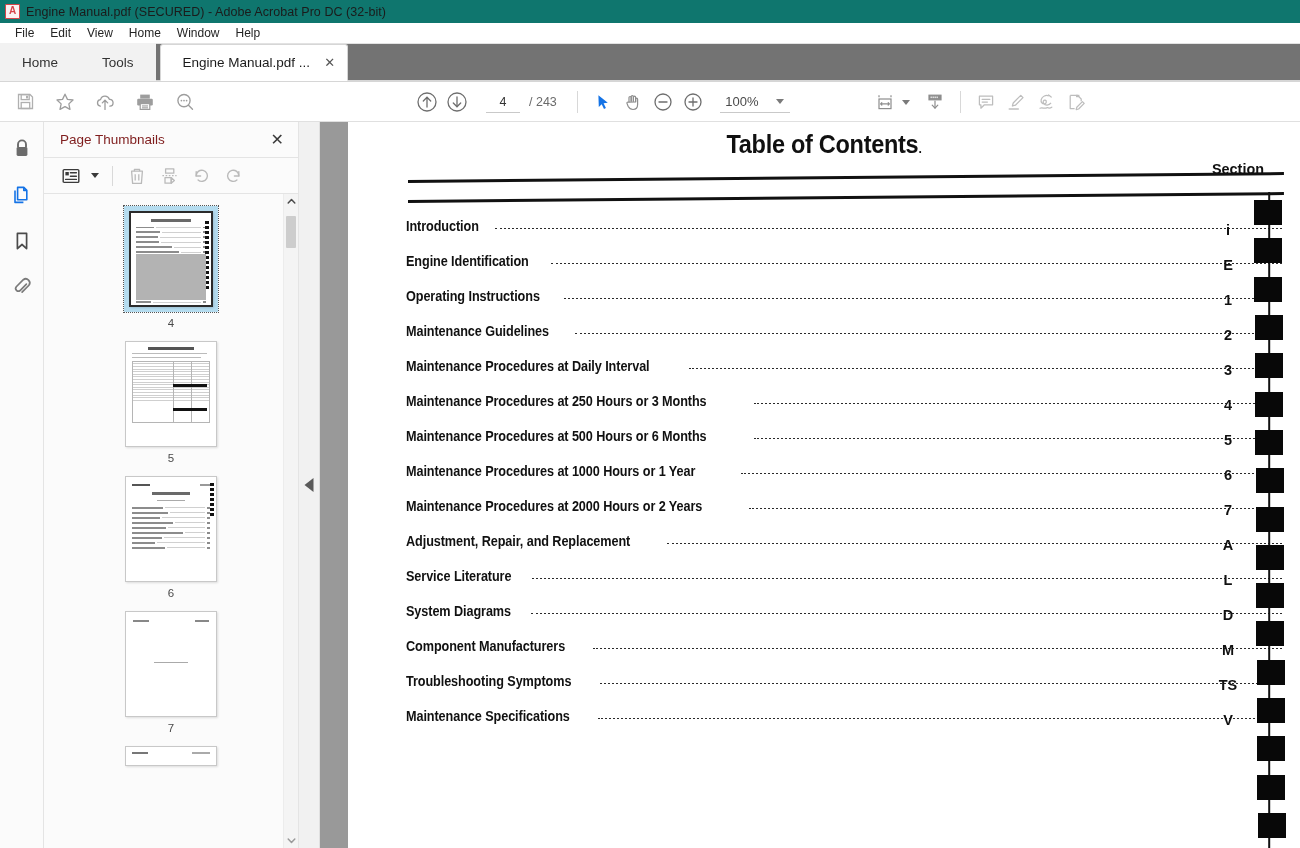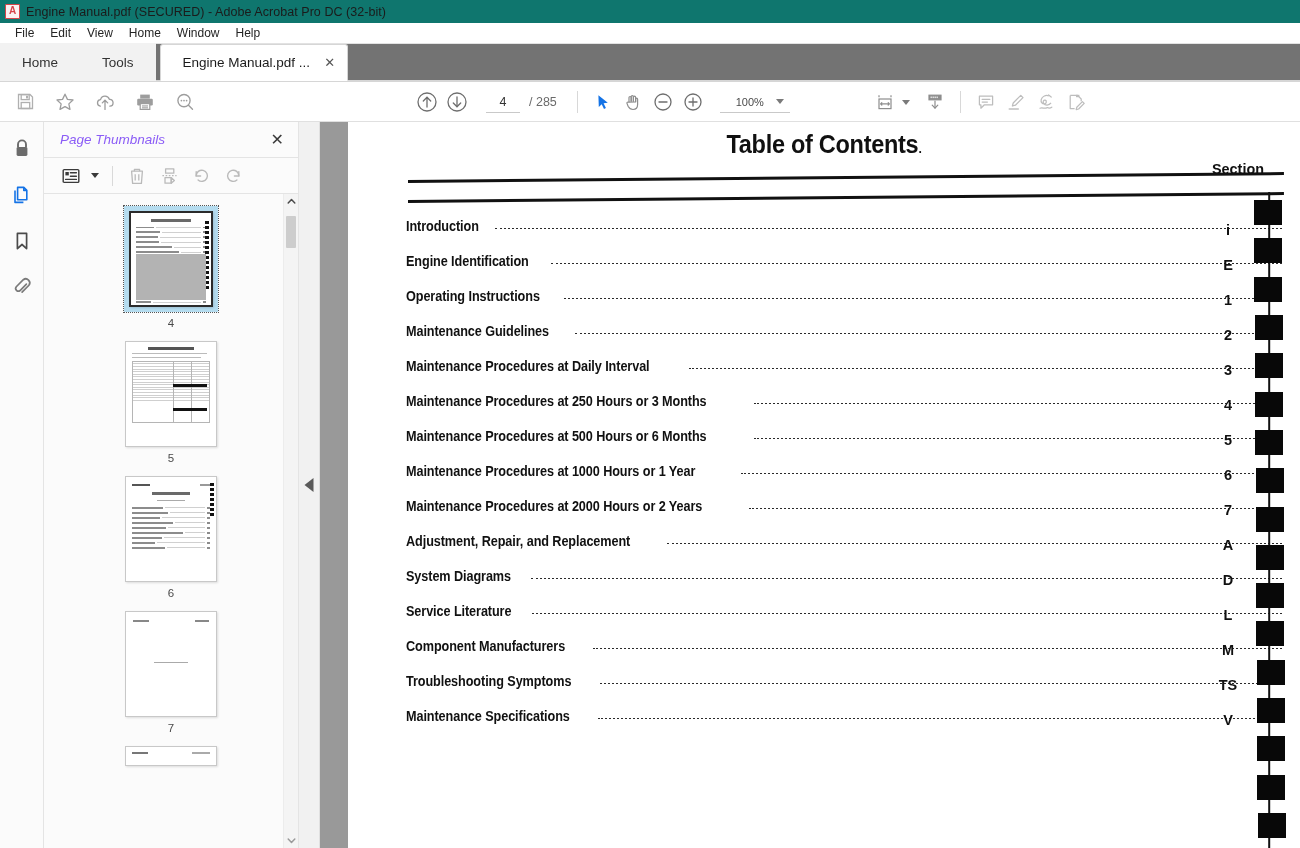--- a/index.html
+++ b/index.html
@@ -133,22 +133,22 @@
     outline: none;
   }
   .pagecount { font-size: 12.5px; color: #6a6a6a; margin-left: 7px; white-space: nowrap; }
   .zoomfield {
     display: flex; align-items: center;
     margin-left: 12px;
     border-bottom: 1px solid #c9c9c9;
     height: 22px; padding-right: 2px;
   }
   .zoomval {
-    width: 44px; text-align: right;
-    font-size: 11px; color: #4a4a4a;
+    width: 44px; text-align: center;
+    font-size: 13px; color: #4a4a4a;
   }
   .caret-dn {
     width: 0; height: 0;
     border-left: 4px solid transparent;
     border-right: 4px solid transparent;
     border-top: 5px solid #7a7a7a;
     margin-left: 12px; margin-right: 4px;
   }
 
   
@@ -184,21 +184,21 @@
     display: flex; flex-direction: column;
     border-right: 1px solid #e4e4e4;
     position: relative;
   }
   .panel-head {
     height: 36px; flex: 0 0 36px;
     display: flex; align-items: center;
     padding: 0 10px 0 16px;
     border-bottom: 1px solid #e4e4e4;
   }
-  .panel-title { flex: 1; font-size: 13.5px; color: #8b5cf6; font-style: italic; }
+  .panel-title { flex: 1; font-size: 13.5px; color: #7f1d1d; }
   .panel-close { font-size: 16px; color: #3a3a3a; line-height: 1; cursor: default; padding: 2px 4px; }
   .panel-toolbar {
     height: 36px; flex: 0 0 36px;
     display: flex; align-items: center;
     padding-left: 12px; gap: 2px;
     border-bottom: 1px solid #e4e4e4;
   }
   .pt-btn {
     width: 30px; height: 28px;
     display: flex; align-items: center; justify-content: center;
@@ -458,21 +458,21 @@
       <div class="tb-btn">
         <svg width="24" height="24" viewBox="0 0 24 24" fill="none" stroke="#6e6e6e" stroke-width="1.3">
           <circle cx="12" cy="12" r="9"></circle>
           <path d="M12 7v9.6" stroke-linecap="round"></path>
           <path d="M8.3 13L12 16.8l3.7-3.8" stroke-linecap="round" stroke-linejoin="round"></path>
         </svg>
       </div>
 
       <div class="pagefield">
         <input class="pagenum-input" value="4" style="">
-        <span class="pagecount">/ 285</span>
+        <span class="pagecount">/ 243</span>
       </div>
 
       <div class="tb-sep"></div>
 
       <div class="tb-btn">
         <svg width="20" height="20" viewBox="0 0 20 20">
           <path d="M5.4 3.2l9.4 7.6-4.2.5 2.3 4.8-1.9.9-2.3-4.8-2.9 2.9z" fill="#1473e6"></path>
         </svg>
       </div>
       <div class="tb-btn">
@@ -943,28 +943,28 @@
             <span class="toc-label">Maintenance Procedures at 2000 Hours or 2 Years</span>
             <span class="toc-dots"></span>
             <span class="toc-sect">7</span>
           </div>
           <div class="toc-row">
             <span class="toc-label">Adjustment, Repair, and Replacement</span>
             <span class="toc-dots"></span>
             <span class="toc-sect">A</span>
           </div>
           <div class="toc-row">
+            <span class="toc-label">Service Literature</span>
+            <span class="toc-dots"></span>
+            <span class="toc-sect">L</span>
+          </div>
+          <div class="toc-row">
             <span class="toc-label">System Diagrams</span>
             <span class="toc-dots"></span>
             <span class="toc-sect">D</span>
-          </div>
-          <div class="toc-row">
-            <span class="toc-label">Service Literature</span>
-            <span class="toc-dots"></span>
-            <span class="toc-sect">L</span>
           </div>
           <div class="toc-row">
             <span class="toc-label">Component Manufacturers</span>
             <span class="toc-dots"></span>
             <span class="toc-sect">M</span>
           </div>
           <div class="toc-row">
             <span class="toc-label">Troubleshooting Symptoms</span>
             <span class="toc-dots"></span>
             <span class="toc-sect">TS</span>

